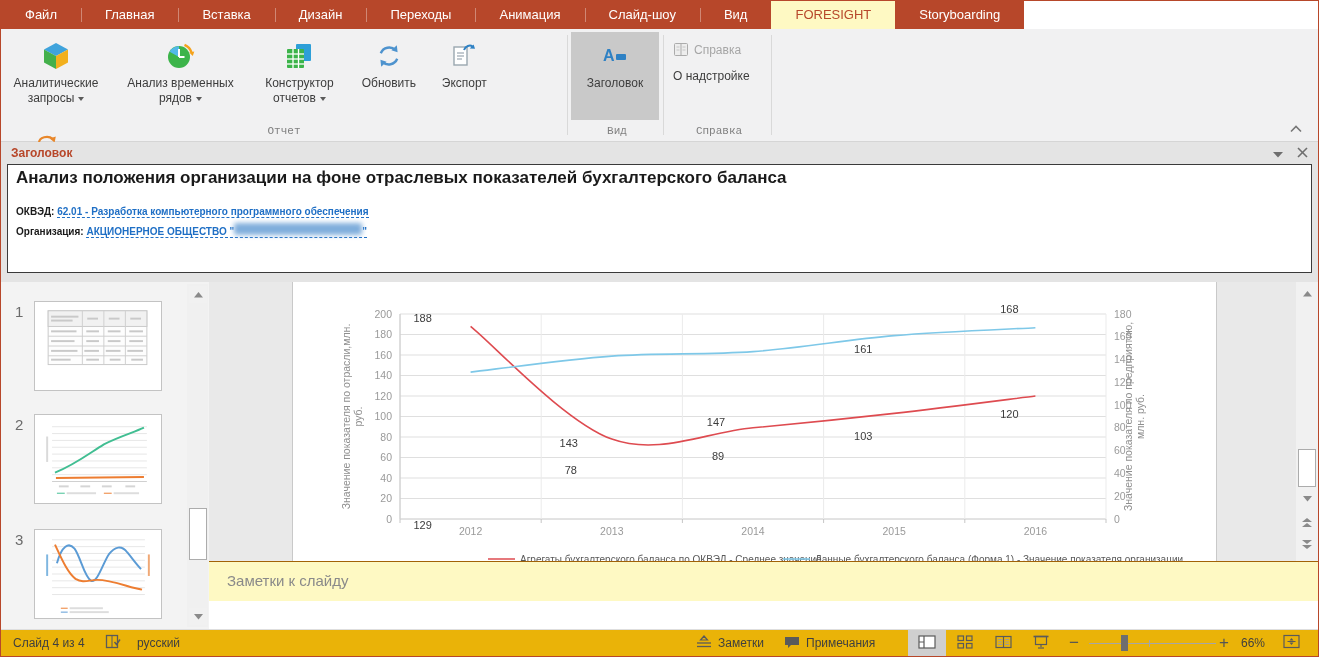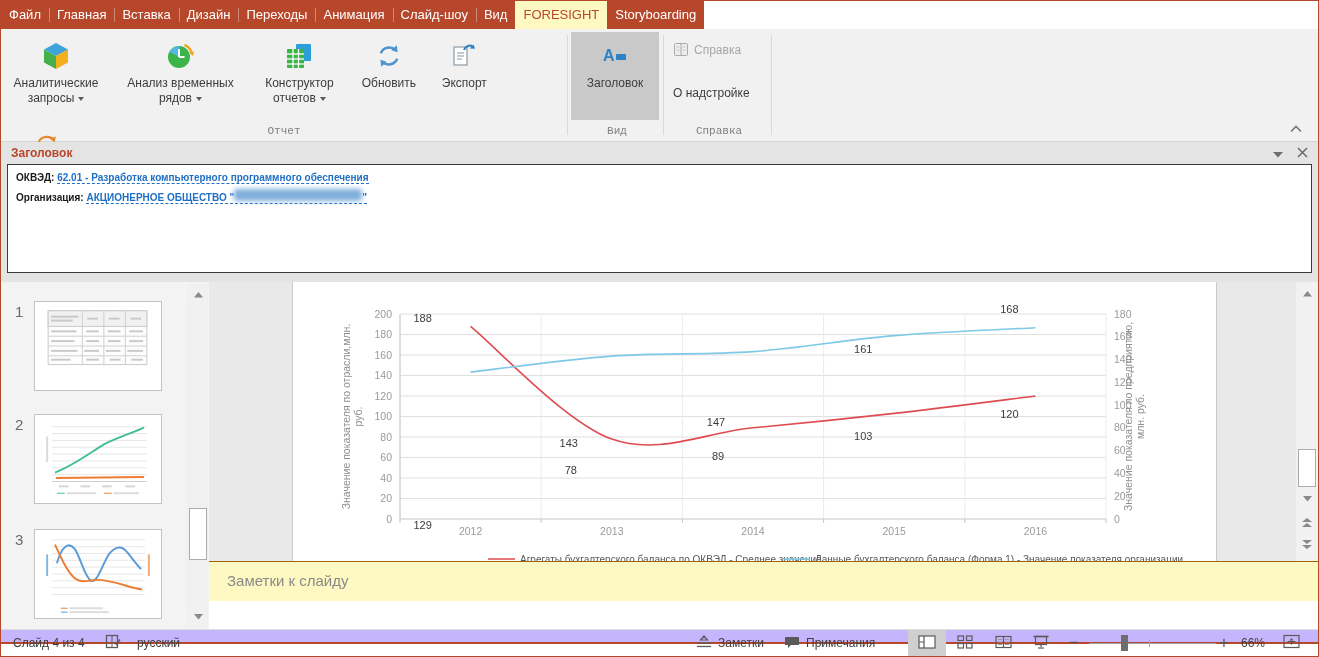--- a/index.html
+++ b/index.html
@@ -1,21 +1,21 @@
 <!DOCTYPE html>
 <html><head>
 <meta charset="utf-8">
 <style>
   * { margin:0; padding:0; box-sizing:border-box; }
   body { font-family:"Liberation Sans", sans-serif; background:#fff; }
   .window { position:relative; width:1319px; height:657px; border:1px solid #B7472A; background:#fff; overflow:hidden; }
 
   
   .tabbar { position:absolute; left:0; top:0; right:0; height:28px; background:#B7472A; display:flex; }
-  .tab { padding:0 8px; line-height:28px; color:#fff; font-size:13px; position:relative; white-space:nowrap; cursor:default; }
+  .tab { padding:0 24px; line-height:28px; color:#fff; font-size:13px; position:relative; white-space:nowrap; cursor:default; }
   .tab:not(:first-child)::before { content:''; position:absolute; left:0; top:7px; bottom:7px; width:1px; background:rgba(255,255,255,.35); }
   .tab.active { background:#fef9c3; color:#B7472A; }
   .tab.active::before, .tab.active + .tab::before { display:none; }
   .tabbar-fill { flex:1; background:#fff; }
 
   
   .ribbon { position:absolute; top:28px; left:0; right:0; height:113px; background:#F1F1F2; border-bottom:1px solid #D5D5D5; }
   .rgroup { position:absolute; top:0; bottom:0; }
   .rgroup-label { position:absolute; bottom:4px; left:0; right:0; text-align:center; font-size:11px; color:#7F7F7F;font-family:Liberation Mono, monospace; }
   .rsep { position:absolute; top:6px; bottom:6px; width:1px; background:#D9D9D9; }
@@ -50,21 +50,21 @@
   .tscroll { position:absolute; right:1px; top:2px; width:21px; height:343px; background:#F0F0F0; }
   .editor { position:absolute; left:208px; top:281px; right:0; height:307px; background:#E9E9E9; }
   .slide { position:absolute; left:83px; top:0; width:925px; height:304px; background:#fff; border:1px solid #C9C9C9; border-top:none; }
   .vscroll { position:absolute; right:0; top:0; width:22px; height:307px; background:#F1F1F1; }
   .scroll-btn { position:absolute; left:2px; width:18px; height:17px; display:flex; align-items:center; justify-content:center; background:#F1F1F1; }
   .scroll-thumb { position:absolute; left:2px; width:18px; background:#fff; border:1px solid #ACACAC; }
   .notesbar { position:absolute; left:208px; right:0; top:560px; height:40px; background:#fef9c3; border-top:1px solid #a16207; }
   .notes-ph { position:absolute; left:18px; top:10px; font-size:15px; color:#8A8A8A; }
 
   
-  .statusbar { position:absolute; left:0; top:628px; right:0; height:15px; background:#c4b5fd; border-top:1px solid #DEDEDE; border-bottom:2px solid #B7472A; font-size:12px; color:#3F3F3F; }
+  .statusbar { position:absolute; left:0; top:628px; right:0; height:29px; background:#eab308; border-top:1px solid #DEDEDE; border-bottom:2px solid #B7472A; font-size:12px; color:#3F3F3F; }
   .sb-item { position:absolute; top:0; height:26px; display:flex; align-items:center; gap:6px; }
   .sb-viewbtn { position:absolute; top:0; width:38px; height:26px; display:flex; align-items:center; justify-content:center; }
   .sb-viewbtn.active { background:#CFCFCF; }
   .zoom-track { position:absolute; left:1088px; top:0; width:127px; height:26px; }
   .zoom-line { position:absolute; left:0; right:0; top:13px; height:1px; background:#A6A6A6; }
   .zoom-tick { position:absolute; left:60px; top:10px; width:1px; height:7px; background:#A6A6A6; }
   .zoom-thumb { position:absolute; left:32px; top:5px; width:7px; height:16px; background:#6E6E6E; }
 
   
   svg { font-family:"Liberation Sans", sans-serif; }
@@ -199,21 +199,21 @@
               <g stroke="#C6C6C6">
                 <line x1="3.5" y1="5" x2="6.5" y2="5"></line>
                 <line x1="3.5" y1="8" x2="6.5" y2="8"></line>
                 <line x1="9.5" y1="5" x2="12.5" y2="5"></line>
                 <line x1="9.5" y1="8" x2="12.5" y2="8"></line>
               </g>
             </svg>
         </span>
         <span>Справка</span>
       </div>
-      <div class="rsmall" style="top:53px">
+      <div class="rsmall" style="top:36px">
         <span>О надстройке</span>
       </div>
       <div class="rgroup-label">Справка</div>
     </div>
     <div class="rsep" style="left:770px"></div>
 
     <div class="ribbon-collapse">
       <span><svg width="12" height="8" viewBox="0 0 12 8">
             <path d="M1,6.5 L6,1.5 L11,6.5" fill="none" stroke="#777" stroke-width="1.6"></path>
           </svg></span>
@@ -229,20 +229,21 @@
             </svg></span>
         <span><svg width="11" height="11" viewBox="0 0 11 11">
               <g stroke="#6E6E6E" stroke-width="1.6">
                 <line x1="1" y1="1" x2="10" y2="10"></line>
                 <line x1="10" y1="1" x2="1" y2="10"></line>
               </g>
             </svg></span>
       </span>
     </div>
     <div class="hp-box">
+      <div class="hp-heading">Анализ положения организации на фоне отраслевых показателей бухгалтерского баланса</div>
       <div class="hp-row">
         <span class="hp-label">ОКВЭД:</span>
         <a class="hp-link">62.01 - Разработка компьютерного программного обеспечения</a>
       </div>
       <div class="hp-row">
         <span class="hp-label">Организация:</span>
         <a class="hp-link"><span>АКЦИОНЕРНОЕ ОБЩЕСТВО "</span><span class="redacted"></span><span>"</span></a>
       </div>
     </div>
   </div>

